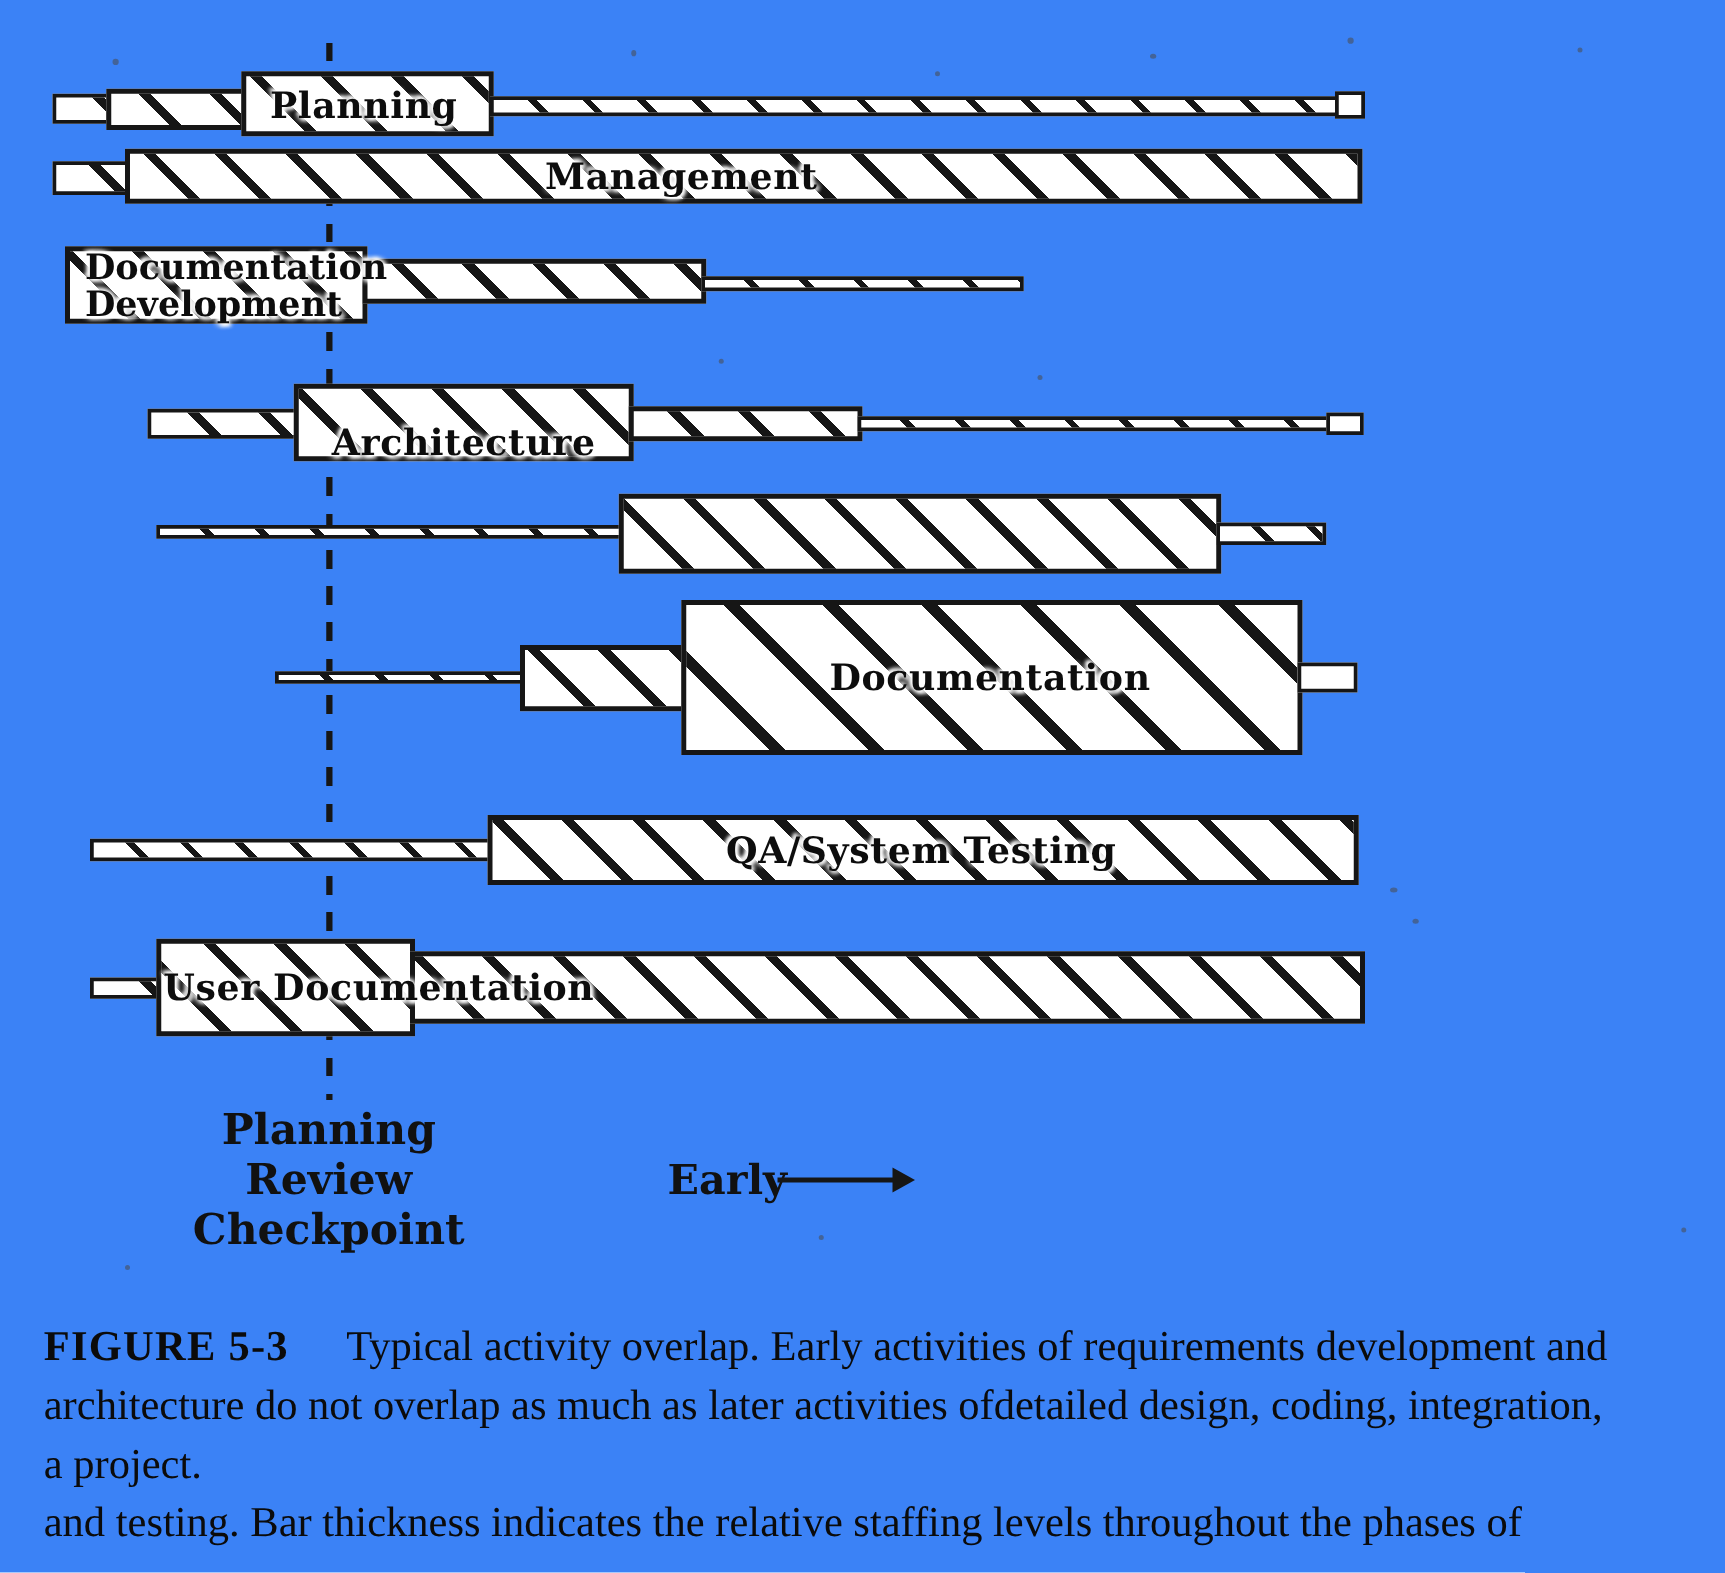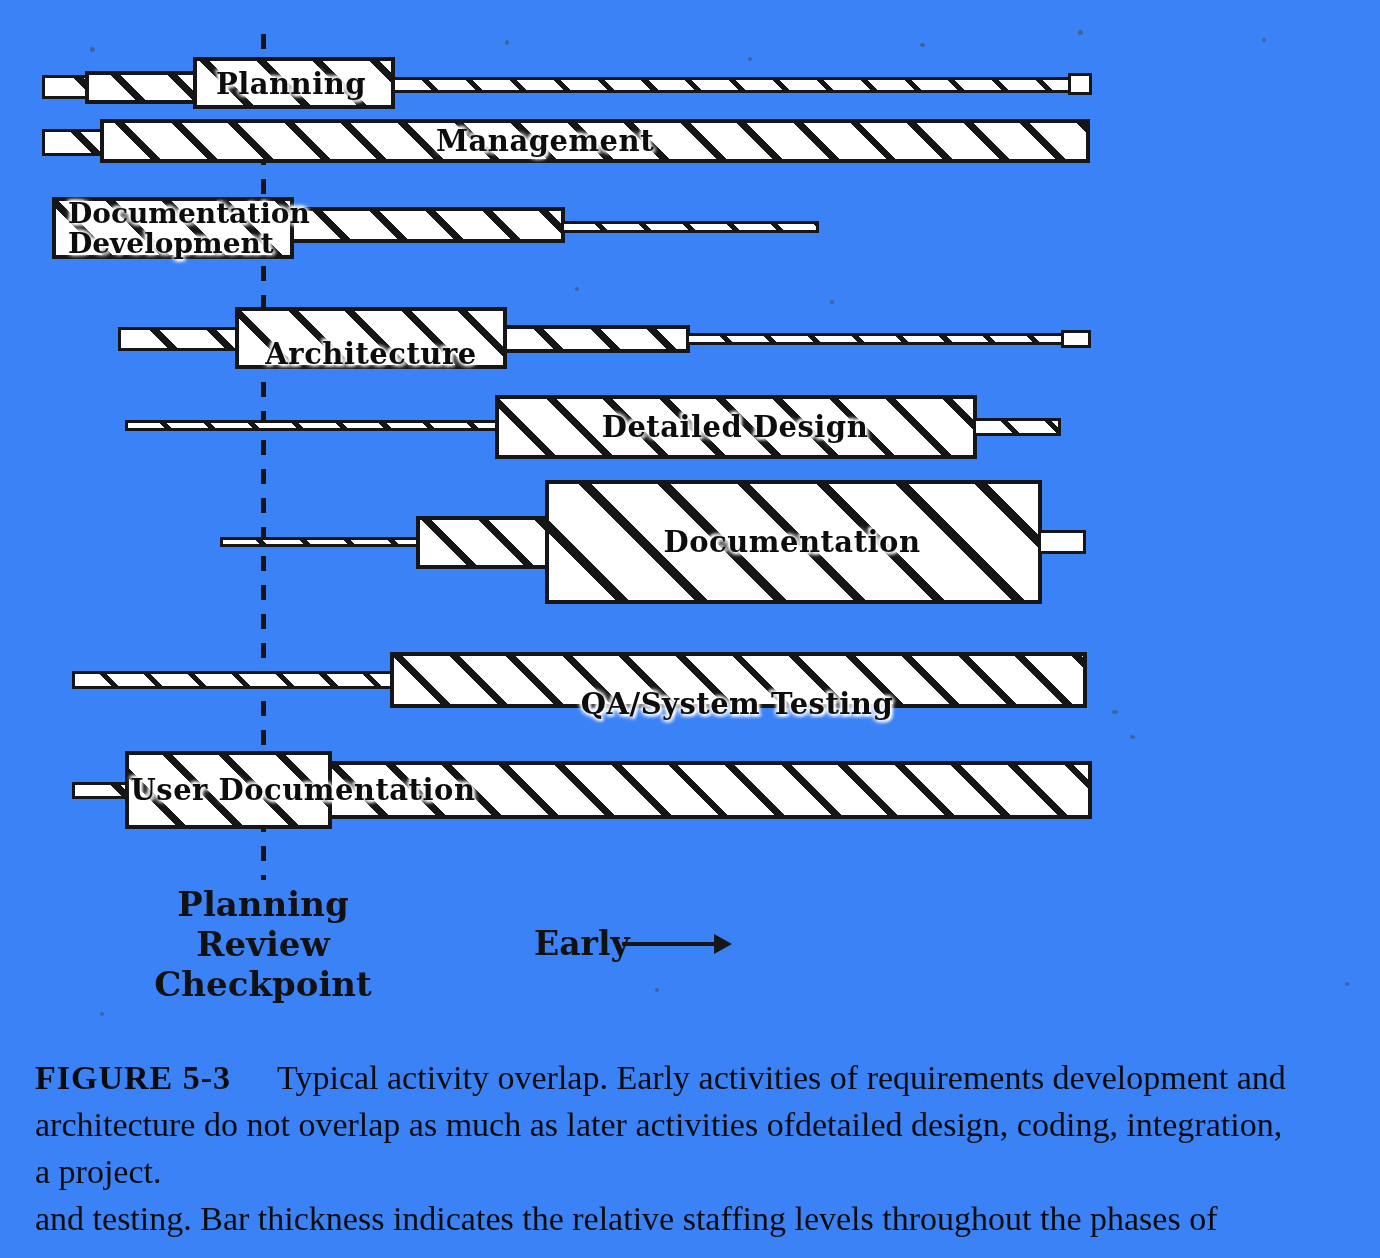--- a/index.html
+++ b/index.html
@@ -96,23 +96,22 @@
     <div class="seg hatch" style="left:328px;top:761px;width:764px;height:58px"></div>
   </div>
 
   <div class="bar-label" style="left:291px;top:84px">Planning</div>
   <div class="bar-label" style="left:545px;top:141px">Management</div>
   <div class="bar-label-2line" style="left:68px;top:199px">
     <div>Documentation</div>
     <div>Development</div>
   </div>
   <div class="bar-label" style="left:371px;top:354px">Architecture</div>
-  <div class="bar-label" style="left:735px;top:427px">Detailed Design</div>
   <div class="bar-label" style="left:792px;top:542px">Documentation</div>
-  <div class="bar-label" style="left:737px;top:704px">QA/System Testing</div>
+  <div class="bar-label" style="left:737px;top:680px">QA/System Testing</div>
   <div class="bar-label" style="left:303px;top:790px">User Documentation</div>
 
   <div class="checkpoint">
     <div>Planning</div>
     <div>Review</div>
     <div>Checkpoint</div>
   </div>
 
   <div class="time-label">Early</div>
   <div class="arrow-line"></div>

